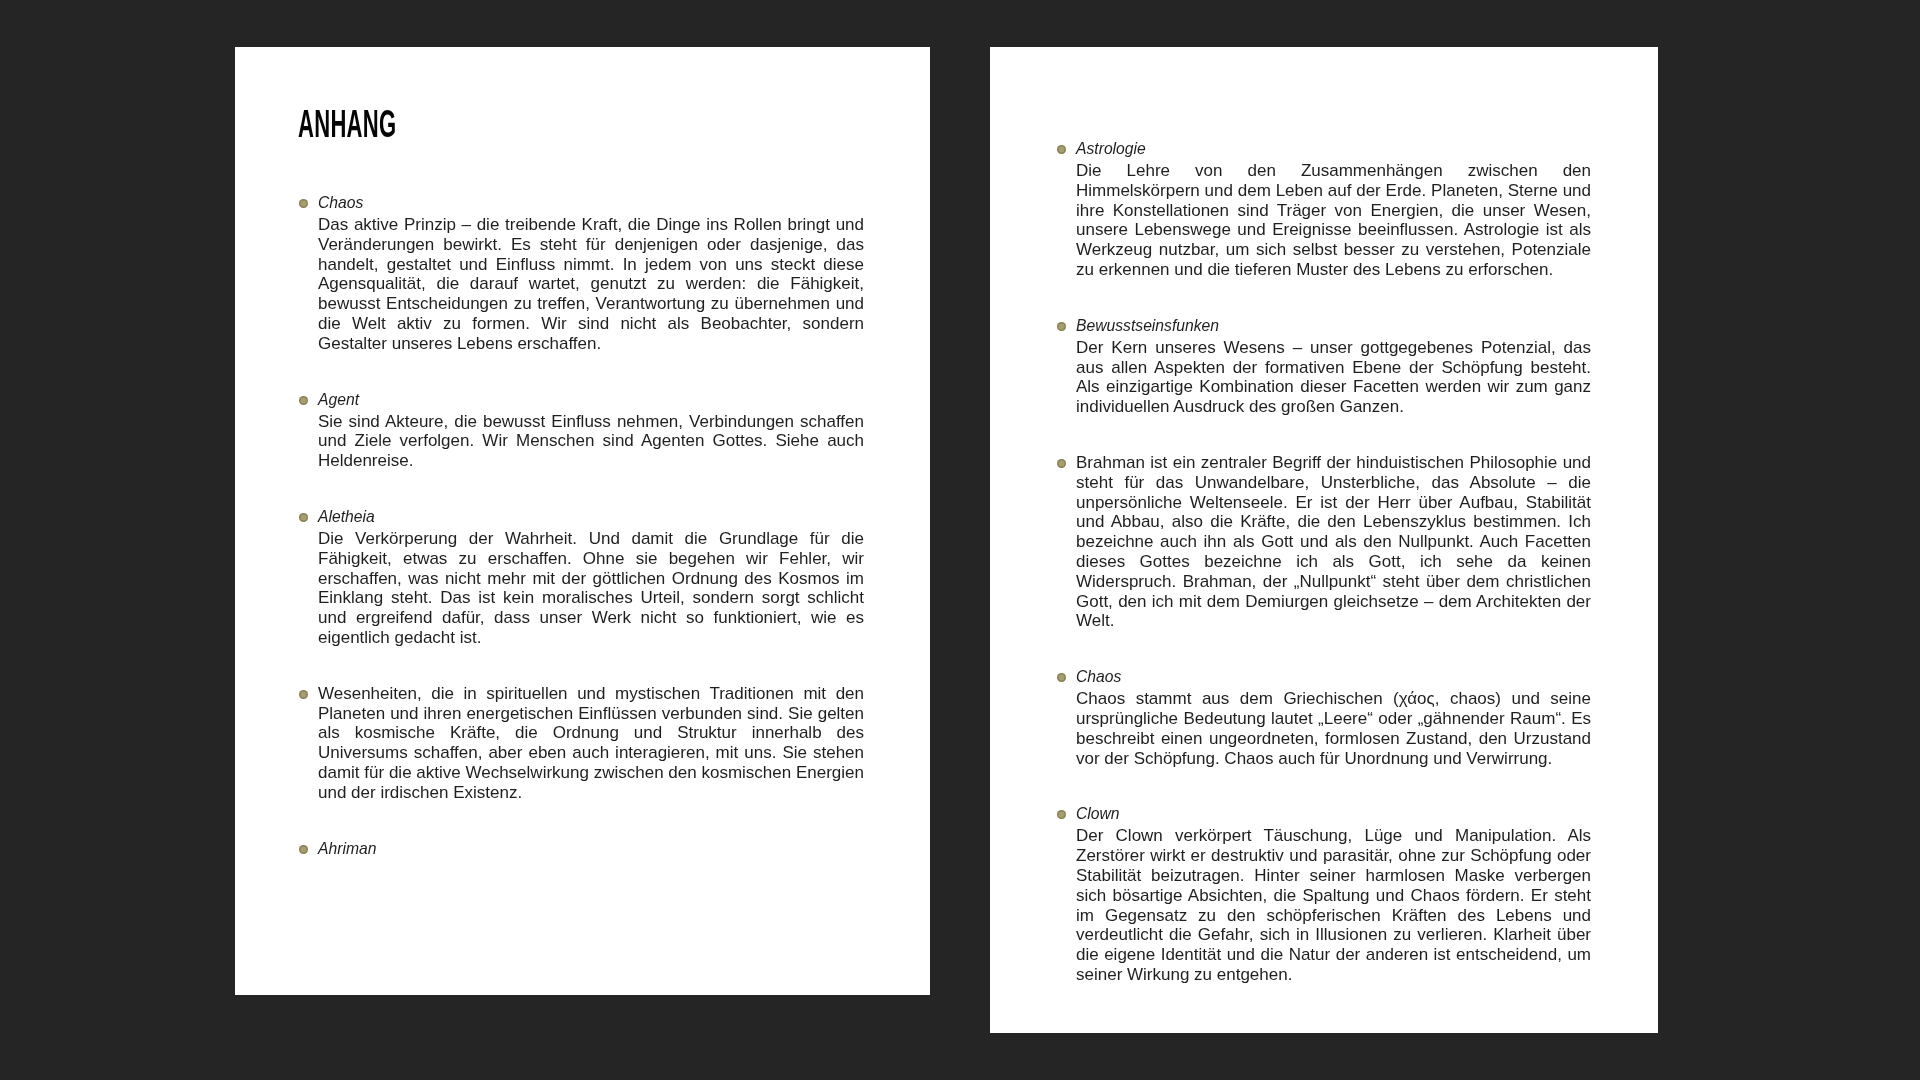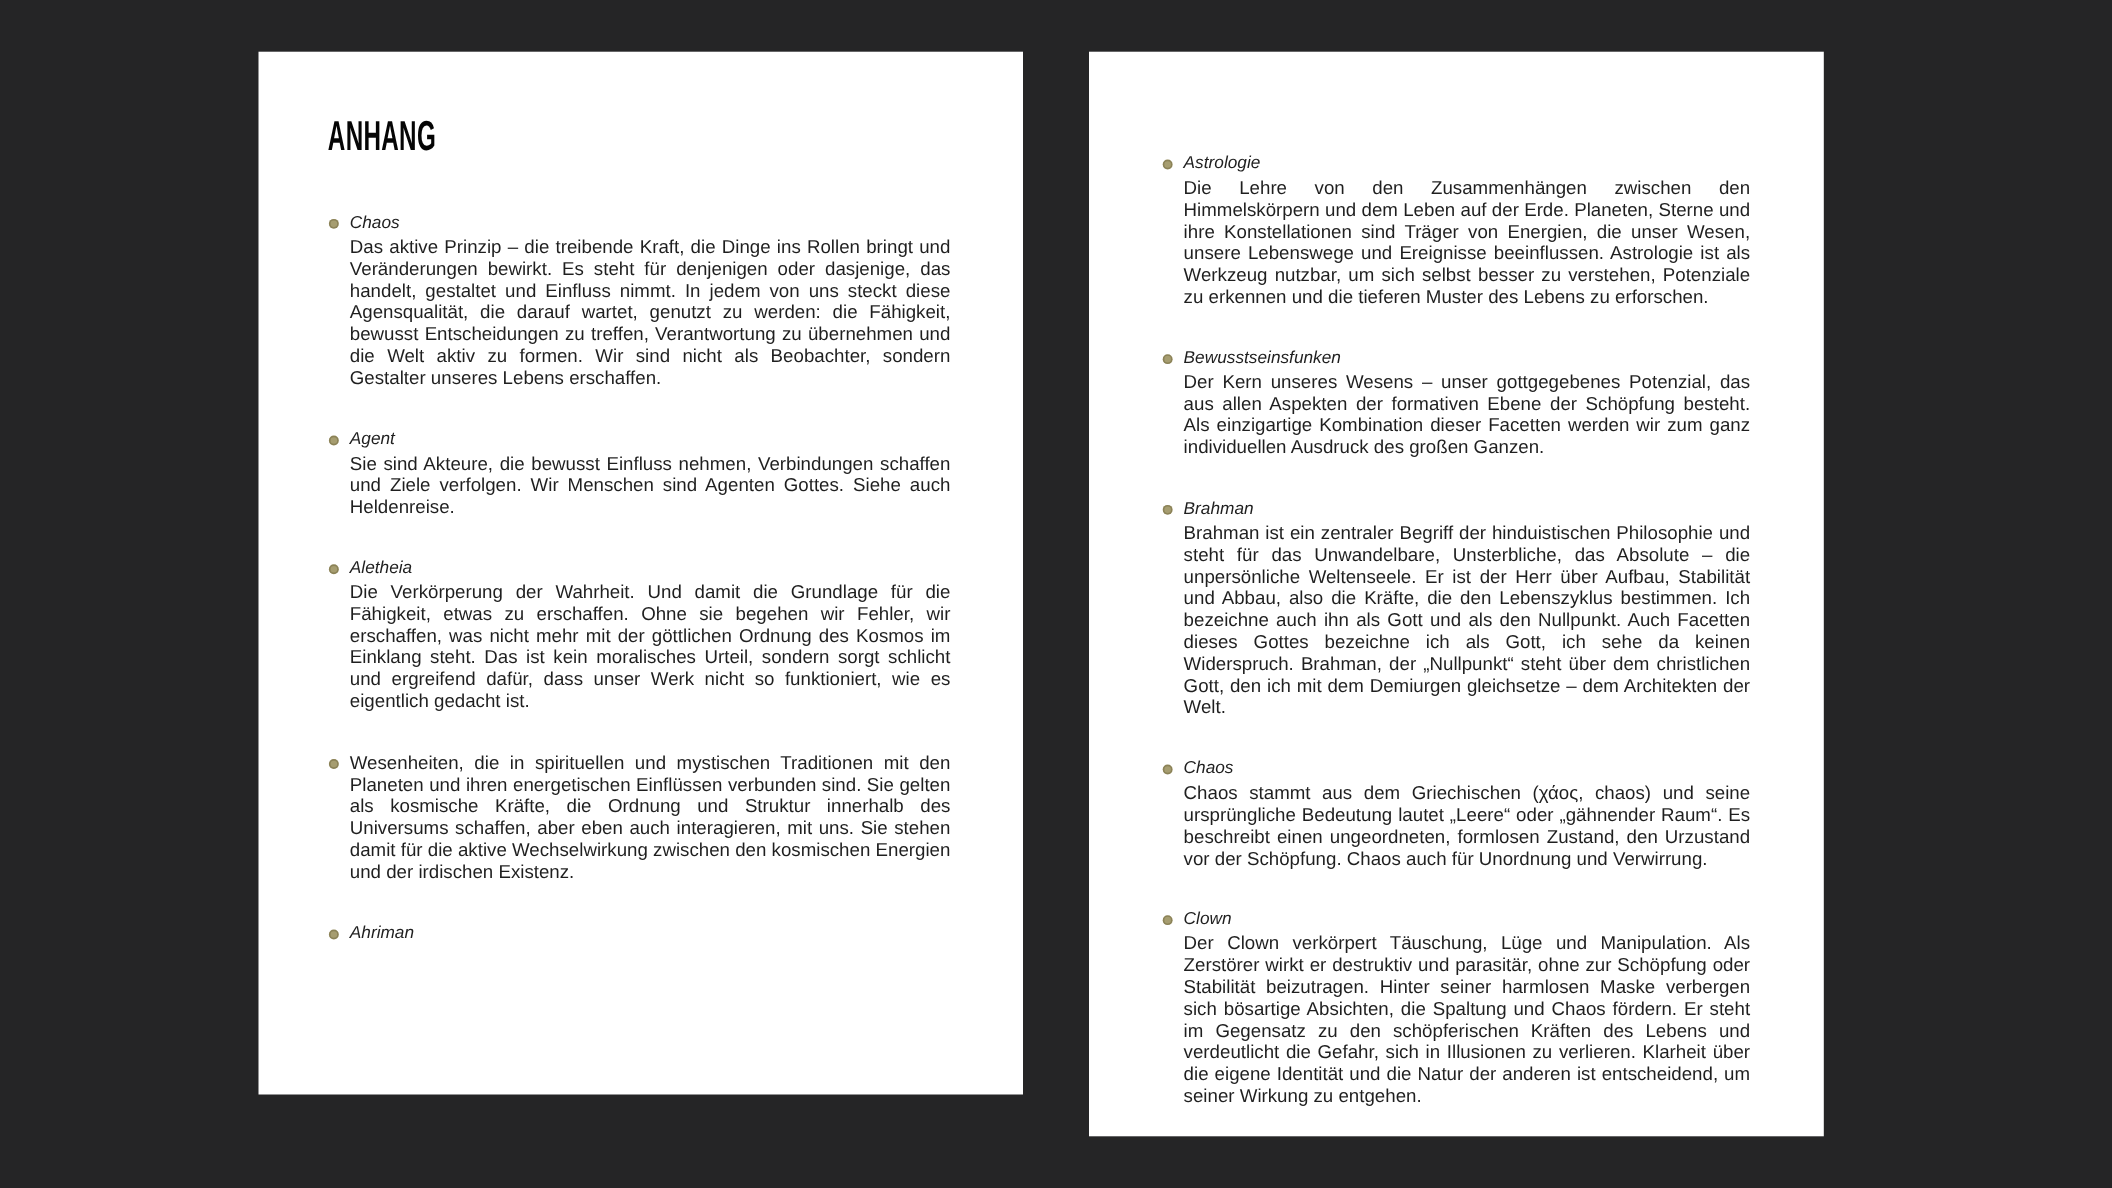--- a/index.html
+++ b/index.html
@@ -139,21 +139,20 @@
     </div>
 
     <div class="entry">
       <span class="bullet"></span>
       <span class="term">Bewusstseinsfunken</span>
       <p class="definition">Der Kern unseres Wesens – unser gottgegebenes Potenzial, das aus allen Aspekten der formativen Ebene der Schöpfung besteht. Als einzigartige Kombination dieser Facetten werden wir zum ganz individuellen Ausdruck des großen Ganzen.</p>
     </div>
 
     <div class="entry">
       <span class="bullet"></span>
-      <span class="term">Brahman</span>
       <p class="definition">Brahman ist ein zentraler Begriff der hinduistischen Philosophie und steht für das Unwandelbare, Unsterbliche, das Absolute – die unpersönliche Weltenseele. Er ist der Herr über Aufbau, Stabilität und Abbau, also die Kräfte, die den Lebenszyklus bestimmen. Ich bezeichne auch ihn als Gott und als den Nullpunkt. Auch Facetten dieses Gottes bezeichne ich als Gott, ich sehe da keinen Widerspruch. Brahman, der „Nullpunkt“ steht über dem christlichen Gott, den ich mit dem Demiurgen gleichsetze – dem Architekten der Welt.</p>
     </div>
 
     <div class="entry">
       <span class="bullet"></span>
       <span class="term">Chaos</span>
       <p class="definition">Chaos stammt aus dem Griechischen (χάος, chaos) und seine ursprüngliche Bedeutung lautet „Leere“ oder „gähnender Raum“. Es beschreibt einen ungeordneten, formlosen Zustand, den Urzustand vor der Schöpfung. Chaos auch für Unordnung und Verwirrung.</p>
     </div>
 
     <div class="entry">

